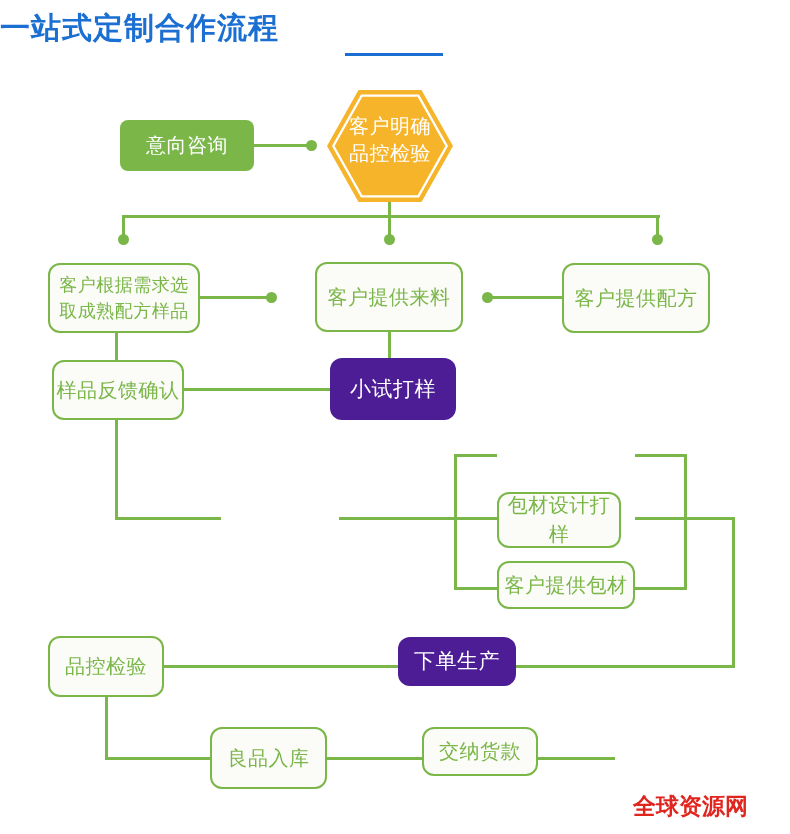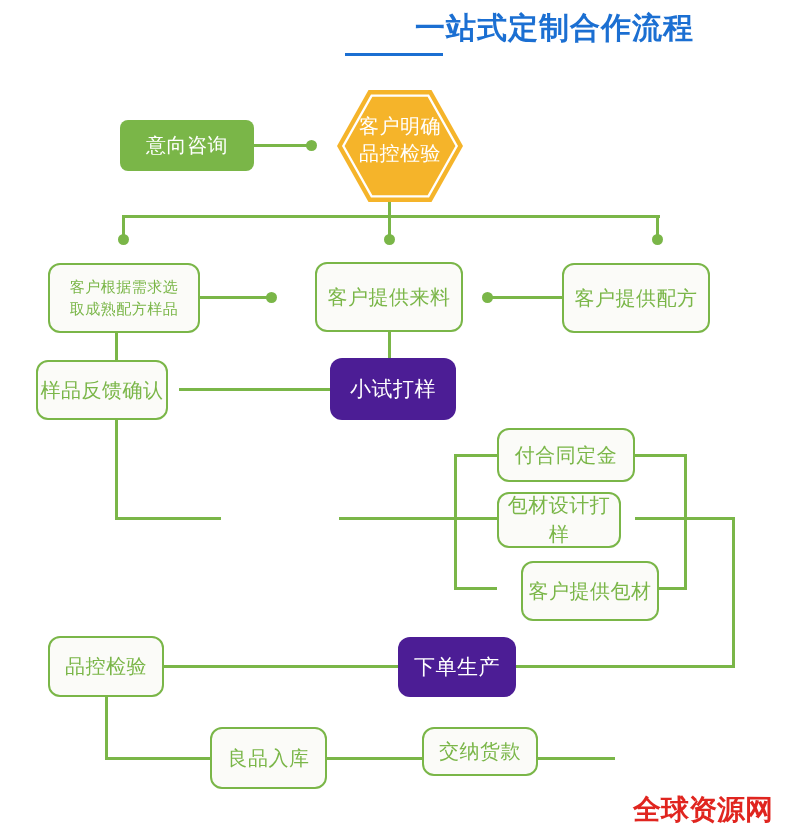--- a/index.html
+++ b/index.html
@@ -1,50 +1,50 @@
 <!DOCTYPE html>
 <html><head>
 <meta charset="utf-8">
 <style>
   html,body{margin:0;padding:0;background:#ffffff;}
   .canvas{
     position:relative;width:790px;height:834px;background:#ffffff;overflow:hidden;
     font-family:"Liberation Sans","DejaVu Sans",sans-serif;
   }
   .title{
-    position:absolute;top:8px;left:0;width:694px;text-align:right;
+    position:absolute;top:8px;left:0;width:694px;text-align:left;
     font-size:30px;font-weight:bold;color:#1b6fd2;letter-spacing:1px;
   }
   .title-underline{position:absolute;left:345px;top:53px;width:98px;height:3px;background:#1b6fd2;}
 
   .hline{position:absolute;height:3px;background:#7ab648;}
   .vline{position:absolute;width:3px;background:#7ab648;}
   .dot{position:absolute;width:11px;height:11px;border-radius:50%;background:#7ab648;}
 
   .node{
     position:absolute;display:flex;flex-direction:column;align-items:center;justify-content:center;
     text-align:center;box-sizing:border-box;line-height:1.45;letter-spacing:0.5px;
   }
   .outline{border:2px solid #7ab648;border-radius:12px;background:#fbfbf8;color:#7ab648;font-size:20px;}
-  .outline.small-text{font-size:15px;text-align:right;}
+  .outline.small-text{font-size:18px;text-align:right;}
   .solid-green{background:#7ab648;border-radius:8px;color:#ffffff;font-size:20px;}
   .solid-orange{background:#4c1d95;border-radius:12px;color:#ffffff;font-size:21px;}
 
   .hexwrap{position:absolute;}
   .hexwrap svg{display:block;}
   .hextext{
     position:absolute;left:0;top:0;width:100%;height:100%;
     display:flex;flex-direction:column;align-items:center;justify-content:center;
     color:#ffffff;font-size:20px;line-height:1.35;letter-spacing:0.5px;text-align:center;
   }
   .shadowed{filter:drop-shadow(2px 3px 2px rgba(120,100,40,0.25));}
 
   .watermark{
     position:absolute;left:633px;top:791px;z-index:6;
-    font-size:28px;font-weight:bold;color:#e0251f;letter-spacing:0px;white-space:nowrap;
+    font-size:23px;font-weight:bold;color:#e0251f;letter-spacing:0px;white-space:nowrap;
     text-shadow:-1px -1px 0 #fff,1px -1px 0 #fff,-1px 1px 0 #fff,1px 1px 0 #fff;
   }
 </style>
 </head>
 <body>
 
 <div class="canvas">
 
   <div class="title">一站式定制合作流程</div>
   <div class="title-underline"></div>
@@ -92,21 +92,21 @@
   <div class="vline" style="left:105px;top:697px;height:63px;"></div>
   <div class="hline" style="left:105px;top:757px;width:105px;"></div>
 
   <div class="hline" style="left:327px;top:757px;width:95px;"></div>
   <div class="hline" style="left:538px;top:757px;width:77px;"></div>
 
   <div class="node solid-green" style="left:120px;top:120px;width:134px;height:51px;">
     <span>意向咨询</span>
   </div>
 
-  <div class="hexwrap" style="left:337px;top:90px;width:126px;height:100px;">
+  <div class="hexwrap" style="left:327px;top:90px;width:126px;height:100px;">
     <svg width="126" height="112" viewBox="0 0 126 112">
       <polygon points="31.5,0 94.5,0 126,56 94.5,112 31.5,112 0,56" fill="#f5b42a"></polygon>
       <polygon points="31.5,0 94.5,0 126,56 94.5,112 31.5,112 0,56" fill="none" stroke="#ffffff" stroke-width="2.6" transform="translate(63,56) scale(0.9) translate(-63,-56)"></polygon>
     </svg>
     <div class="hextext">
       <span>客户明确</span>
       <span>品控检验</span>
     </div>
   </div>
 
@@ -116,46 +116,43 @@
   </div>
 
   <div class="node outline" style="left:315px;top:262px;width:148px;height:70px;">
     <span>客户提供来料</span>
   </div>
 
   <div class="node outline" style="left:562px;top:263px;width:148px;height:70px;">
     <span>客户提供配方</span>
   </div>
 
-  <div class="node outline" style="left:36px;top:360px;width:132px;height:60px;">
+  <div class="node outline" style="left:52px;top:360px;width:132px;height:60px;">
     <span>样品反馈确认</span>
   </div>
 
   <div class="node solid-orange" style="left:330px;top:358px;width:126px;height:62px;">
     <span>小试打样</span>
   </div>
 
 
-  <div class="node outline" style="left:497px;top:428px;width:138px;height:54px;">
-    <span>付合同定金</span>
-  </div>
 
   <div class="node outline" style="left:497px;top:492px;width:124px;height:56px;">
     <span>包材设计打样</span>
   </div>
 
-  <div class="node outline" style="left:497px;top:561px;width:138px;height:60px;margin-left:24px;">
+  <div class="node outline" style="left:497px;top:561px;width:138px;height:48px;">
     <span>客户提供包材</span>
   </div>
 
   <div class="node outline" style="left:48px;top:636px;width:116px;height:61px;">
     <span>品控检验</span>
   </div>
 
-  <div class="node solid-orange" style="left:398px;top:637px;width:118px;height:60px;">
+  <div class="node solid-orange" style="left:398px;top:637px;width:118px;height:49px;">
     <span>下单生产</span>
   </div>
 
   <div class="node outline" style="left:210px;top:727px;width:117px;height:62px;">
     <span>良品入库</span>
   </div>
 
   <div class="node outline" style="left:422px;top:727px;width:116px;height:49px;">
     <span>交纳货款</span>
   </div>

